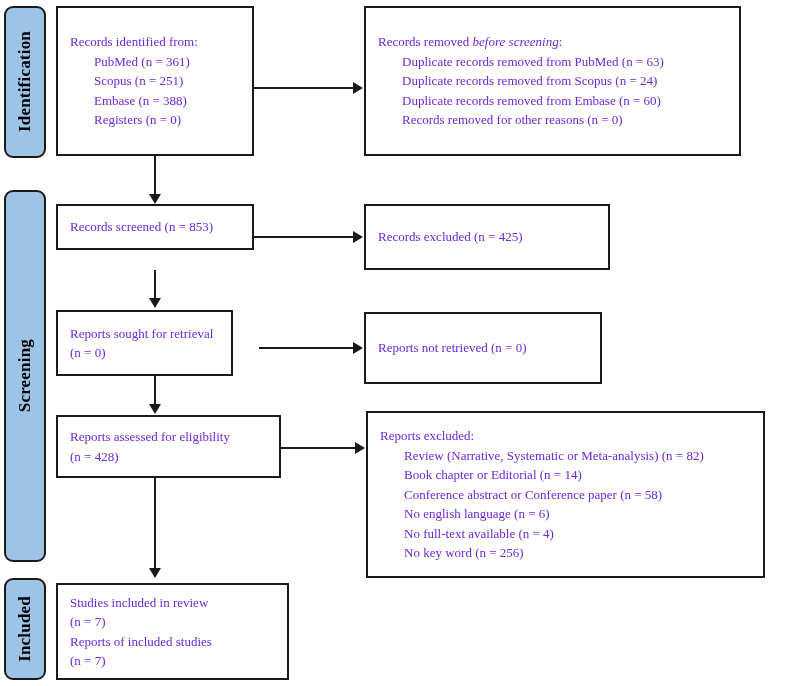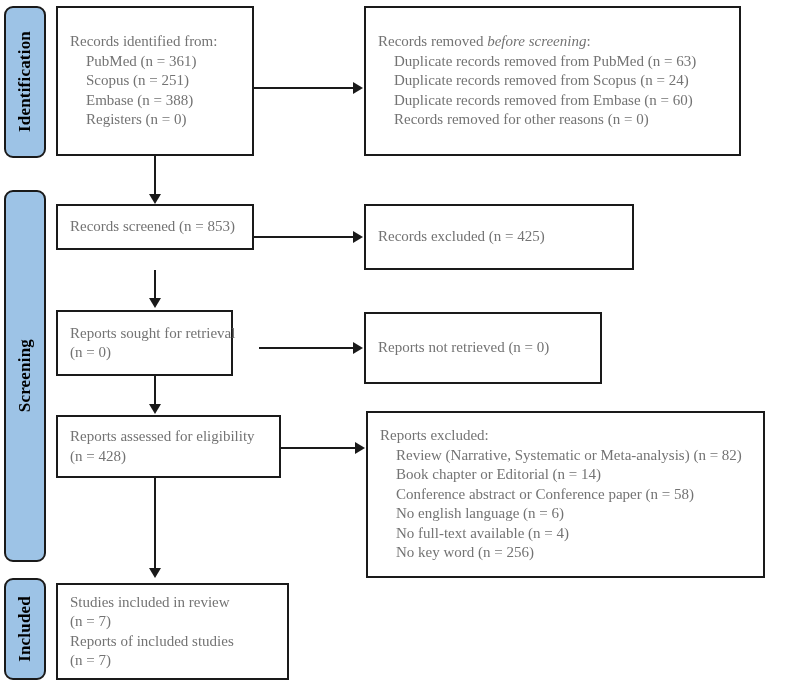--- a/index.html
+++ b/index.html
@@ -39,28 +39,28 @@
   .pbox {
     position: absolute;
     background: #ffffff;
     border: 2px solid #1a1a1a;
     box-sizing: border-box;
     display: flex;
     flex-direction: column;
     justify-content: center;
   }
   .pbox .line {
-    font-size: 15px;
+    font-size: 13px;
     line-height: 19.5px;
-    color: #737373;
+    color: #6d28d9;
     white-space: nowrap;
     padding-left: 12px;
   }
   .pbox .line.indent {
-    padding-left: 28px;
+    padding-left: 36px;
   }
   .pbox .line i {
     font-style: italic;
     text-align: right;
   }
   
   .conn-v {
     position: absolute;
     width: 2px;
     background: #1a1a1a;
@@ -123,21 +123,21 @@
   <div class="conn-h" style="left:254px; top:87px; width:100px;"></div>
   <div class="arrow-right" style="left:353px; top:82px;"></div>
 
   <div class="conn-v" style="left:154px; top:156px; width:2px; height:40px;"></div>
   <div class="arrow-down" style="left:149px; top:194px;"></div>
 
   <div class="pbox" style="left:56px; top:204px; width:198px; height:46px;">
     <div class="line">Records screened (n = 853)</div>
   </div>
 
-  <div class="pbox" style="left:364px; top:204px; width:270px; height:66px;">
+  <div class="pbox" style="left:364px; top:204px; width:246px; height:66px;">
     <div class="line">Records excluded (n = 425)</div>
   </div>
 
   <div class="conn-h" style="left:254px; top:236px; width:100px;"></div>
   <div class="arrow-right" style="left:353px; top:231px;"></div>
 
   <div class="conn-v" style="left:154px; top:270px; width:2px; height:32px;"></div>
   <div class="arrow-down" style="left:149px; top:298px;"></div>
 
   <div class="pbox" style="left:56px; top:310px; width:177px; height:66px;">

